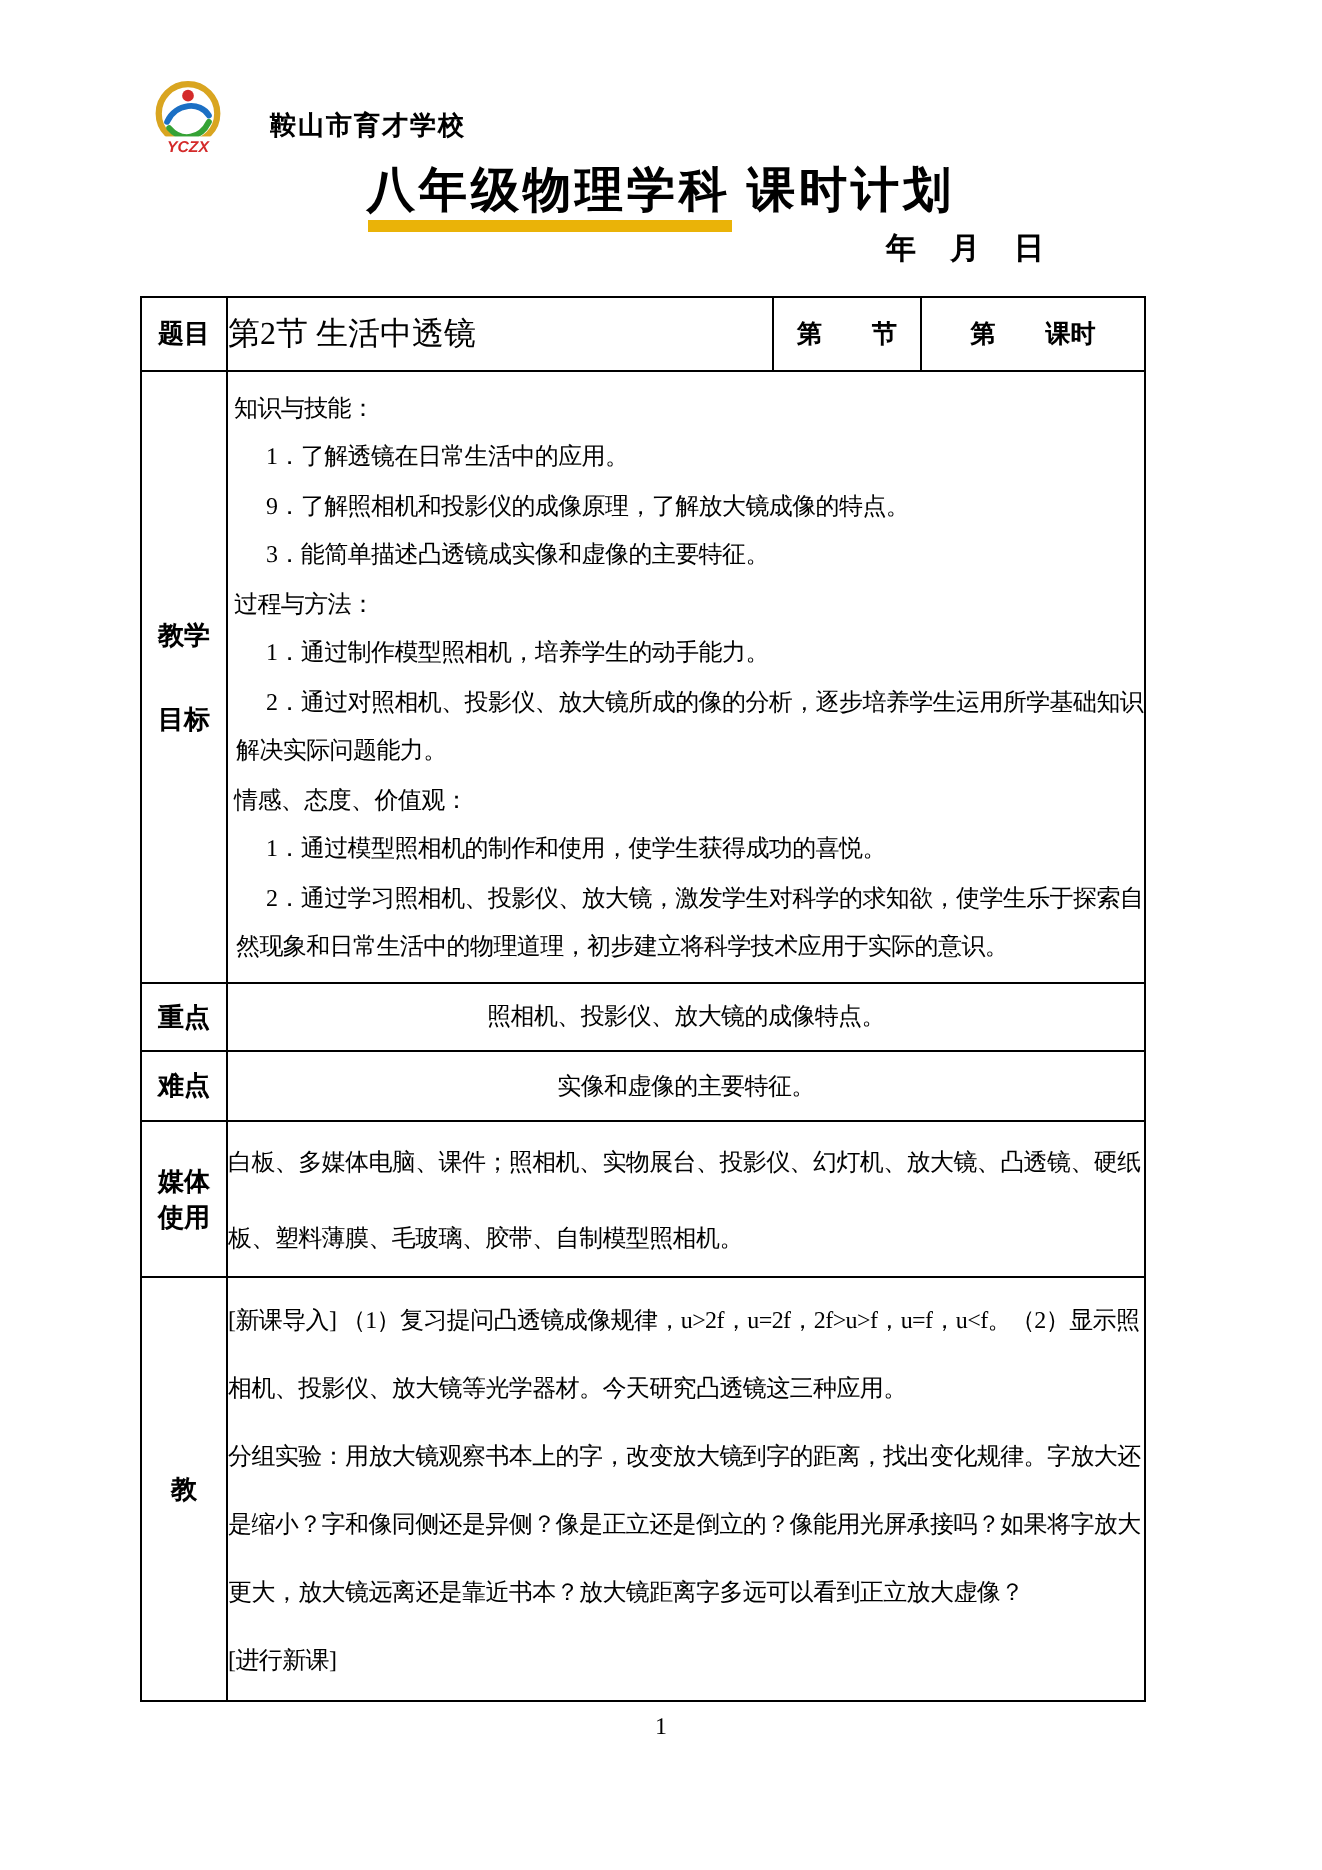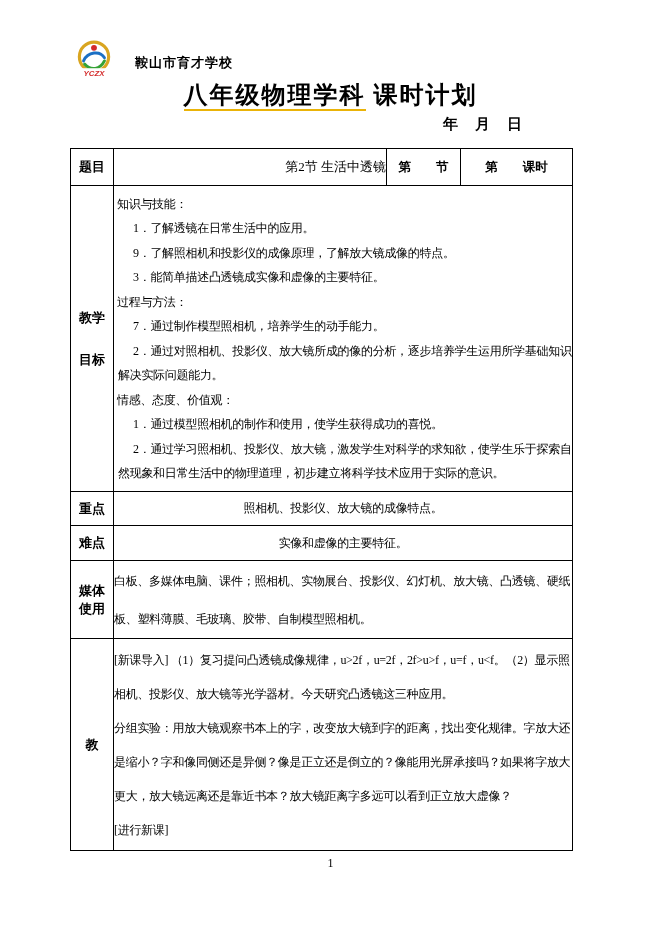--- a/index.html
+++ b/index.html
@@ -11,33 +11,33 @@
   .page{position:absolute;inset:0;}
 
   
   .school-header{position:absolute;left:76px;top:40px;display:flex;align-items:center;gap:9px;}
   .school-logo{width:36px;height:46px;display:block;}
   .school-name{font-weight:bold;font-size:13px;letter-spacing:1px;font-family:"Liberation Sans","DejaVu Sans",sans-serif;margin-left:14px;}
 
   
   .doc-title{position:absolute;top:79px;left:0;width:100%;text-align:center;
     font-size:24px;font-weight:bold;letter-spacing:2px;}
-  .title-underlined{border-bottom:2px solid #eab308;padding-bottom:1px;}
+  .title-underlined{border-bottom:6px solid #eab308;padding-bottom:1px;}
 
   .date-line{position:absolute;top:115px;right:138px;font-size:15px;font-weight:bold;letter-spacing:1px;margin-left:48px;}
 
   
   table.plan-table{
     position:absolute;left:70px;top:148px;width:502px;
     border-collapse:collapse;table-layout:fixed;border-radius:10px;
   }
   .plan-table td{border:1px solid #000;padding:0;vertical-align:middle;}
   .label-cell{text-align:center;font-weight:bold;font-size:13px;}
   .lbl-line{line-height:42px;}
-  .topic-cell{padding-left:8px;font-size:13px;text-align:right;}
+  .topic-cell{padding-left:8px;font-size:16px;}
   .center-bold{text-align:center;font-weight:bold;font-size:12.5px;}
   .body-text{font-size:12px;letter-spacing:-0.3px;}
   .objectives-cell{vertical-align:top;padding:4px 5px;line-height:24.5px;}
   .para{margin:0;}
   .para.heading{padding-left:3px;}
   .para.item{padding-left:4px;text-indent:15px;}
   .simple-cell{padding-left:8px;text-align:center;}
   .media-cell{padding:2px 5px;line-height:38px;}
   .process-cell{vertical-align:top;padding:6px 5px;line-height:34px;}
   .label-bottom{vertical-align:bottom;padding-bottom:22px;}
@@ -85,21 +85,21 @@
       <td class="label-cell">
         <div class="lbl-line">教学</div>
         <div class="lbl-line">目标</div>
       </td>
       <td class="objectives-cell body-text" colspan="3" id="objectives-cell">
             <div class="para heading">知识与技能：</div>
             <div class="para item">1．了解透镜在日常生活中的应用。</div>
             <div class="para item">9．了解照相机和投影仪的成像原理，了解放大镜成像的特点。</div>
             <div class="para item">3．能简单描述凸透镜成实像和虚像的主要特征。</div>
             <div class="para heading">过程与方法：</div>
-            <div class="para item">7．通过制作模型照相机，培养学生的动手能力。</div>
+            <div class="para item">1．通过制作模型照相机，培养学生的动手能力。</div>
             <div class="para item">2．通过对照相机、投影仪、放大镜所成的像的分析，逐步培养学生运用所学基础知识解决实际问题能力。</div>
             <div class="para heading">情感、态度、价值观：</div>
             <div class="para item">1．通过模型照相机的制作和使用，使学生获得成功的喜悦。</div>
             <div class="para item">2．通过学习照相机、投影仪、放大镜，激发学生对科学的求知欲，使学生乐于探索自然现象和日常生活中的物理道理，初步建立将科学技术应用于实际的意识。</div>
           </td>
     </tr>
     <tr class="r3">
       <td class="label-cell">重点</td>
       <td class="simple-cell body-text" colspan="3">照相机、投影仪、放大镜的成像特点。</td>
     </tr>

